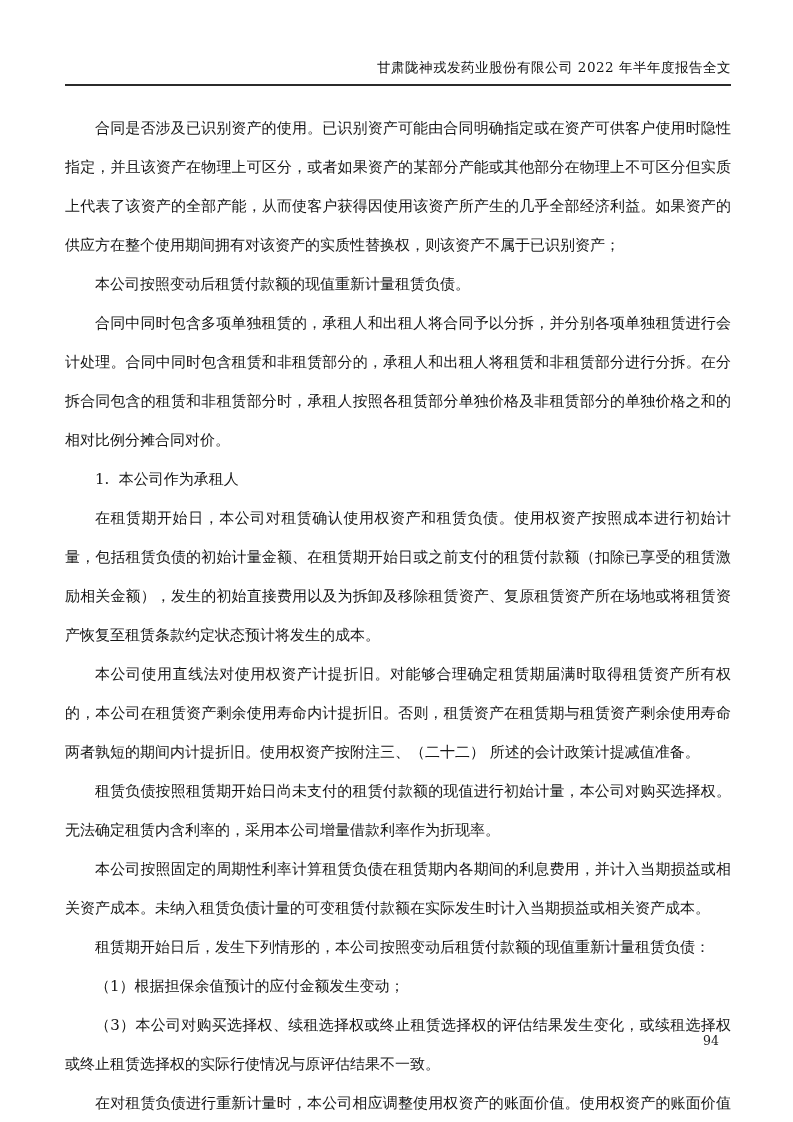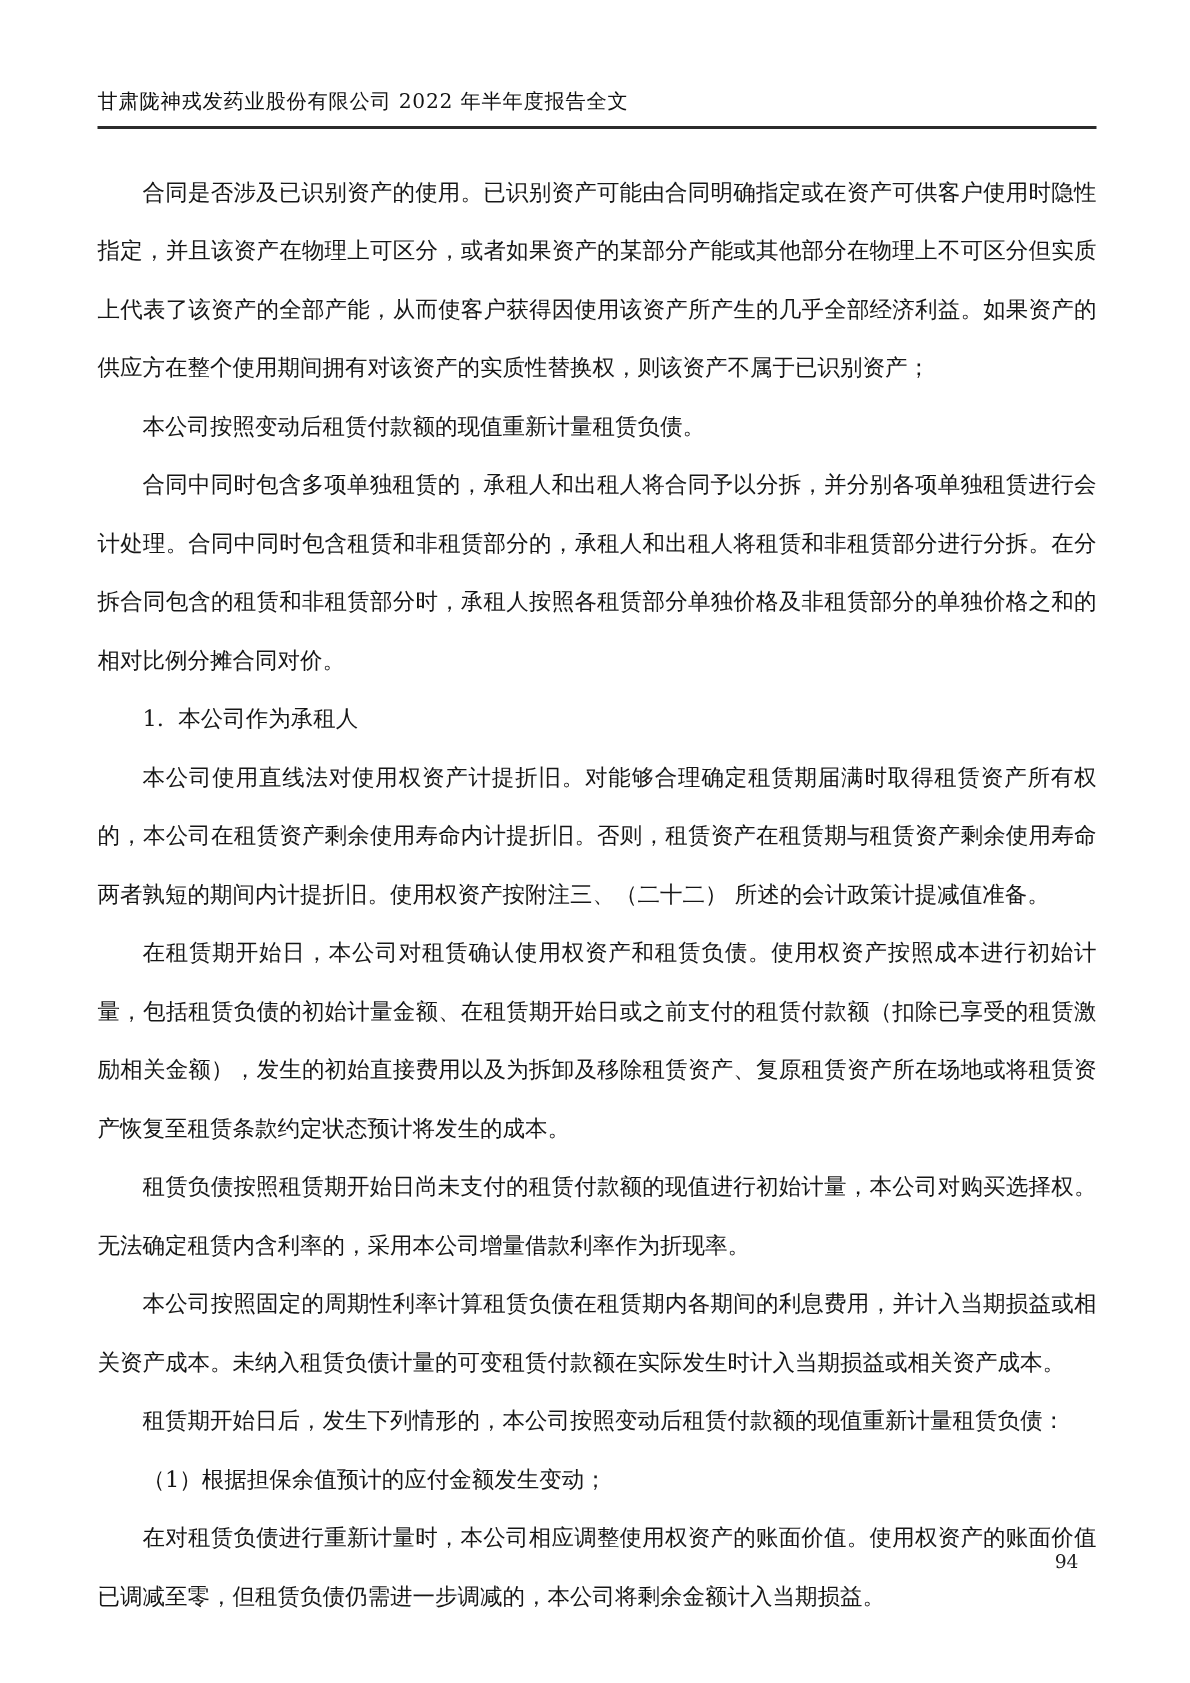--- a/index.html
+++ b/index.html
@@ -18,20 +18,21 @@
   .page {
     position: absolute;
     left: 65px;
     top: 0;
     width: 666px;
   }
   .doc-header {
     margin-top: 57px;
     padding-bottom: 7px;
     border-bottom: 2.5px solid #2b2b2b;
+    text-align: right;
   }
   .doc-header .title {
     font-size: 13.5px;
     letter-spacing: 0.5px;
     color: #111111;
   }
   .doc-body {
     margin-top: 23px;
     font-size: 15px;
     line-height: 39px;
@@ -57,23 +58,24 @@
 
 <div class="page">
   <div class="doc-header">
     <span class="title">甘肃陇神戎发药业股份有限公司 2022 年半年度报告全文</span>
   </div>
   <div class="doc-body">
     <p>合同是否涉及已识别资产的使用。已识别资产可能由合同明确指定或在资产可供客户使用时隐性指定，并且该资产在物理上可区分，或者如果资产的某部分产能或其他部分在物理上不可区分但实质上代表了该资产的全部产能，从而使客户获得因使用该资产所产生的几乎全部经济利益。如果资产的供应方在整个使用期间拥有对该资产的实质性替换权，则该资产不属于已识别资产；</p>
     <p>本公司按照变动后租赁付款额的现值重新计量租赁负债。</p>
     <p>合同中同时包含多项单独租赁的，承租人和出租人将合同予以分拆，并分别各项单独租赁进行会计处理。合同中同时包含租赁和非租赁部分的，承租人和出租人将租赁和非租赁部分进行分拆。在分拆合同包含的租赁和非租赁部分时，承租人按照各租赁部分单独价格及非租赁部分的单独价格之和的相对比例分摊合同对价。</p>
     <p>1.  本公司作为承租人</p>
+    <p>在租赁期开始日，本公司对租赁确认使用权资产和租赁负债。使用权资产按照成本进行初始计量，包括租赁负债的初始计量金额、在租赁期开始日或之前支付的租赁付款额（扣除已享受的租赁激励相关金额），发生的初始直接费用以及为拆卸及移除租赁资产、复原租赁资产所在场地或将租赁资产恢复至租赁条款约定状态预计将发生的成本。</p>
     <p>本公司使用直线法对使用权资产计提折旧。对能够合理确定租赁期届满时取得租赁资产所有权的，本公司在租赁资产剩余使用寿命内计提折旧。否则，租赁资产在租赁期与租赁资产剩余使用寿命两者孰短的期间内计提折旧。使用权资产按附注三、（二十二） 所述的会计政策计提减值准备。</p>
-    <p>在租赁期开始日，本公司对租赁确认使用权资产和租赁负债。使用权资产按照成本进行初始计量，包括租赁负债的初始计量金额、在租赁期开始日或之前支付的租赁付款额（扣除已享受的租赁激励相关金额），发生的初始直接费用以及为拆卸及移除租赁资产、复原租赁资产所在场地或将租赁资产恢复至租赁条款约定状态预计将发生的成本。</p>
     <p>租赁负债按照租赁期开始日尚未支付的租赁付款额的现值进行初始计量，本公司对购买选择权。无法确定租赁内含利率的，采用本公司增量借款利率作为折现率。</p>
     <p>本公司按照固定的周期性利率计算租赁负债在租赁期内各期间的利息费用，并计入当期损益或相关资产成本。未纳入租赁负债计量的可变租赁付款额在实际发生时计入当期损益或相关资产成本。</p>
     <p>租赁期开始日后，发生下列情形的，本公司按照变动后租赁付款额的现值重新计量租赁负债：</p>
     <p>（1）根据担保余值预计的应付金额发生变动；</p>
+    <p>（3）本公司对购买选择权、续租选择权或终止租赁选择权的评估结果发生变化，或续租选择权或终止租赁选择权的实际行使情况与原评估结果不一致。</p>
     <p>在对租赁负债进行重新计量时，本公司相应调整使用权资产的账面价值。使用权资产的账面价值已调减至零，但租赁负债仍需进一步调减的，本公司将剩余金额计入当期损益。</p>
   </div>
 </div>
 
 <div class="page-number">94</div>
 
 </body></html>

